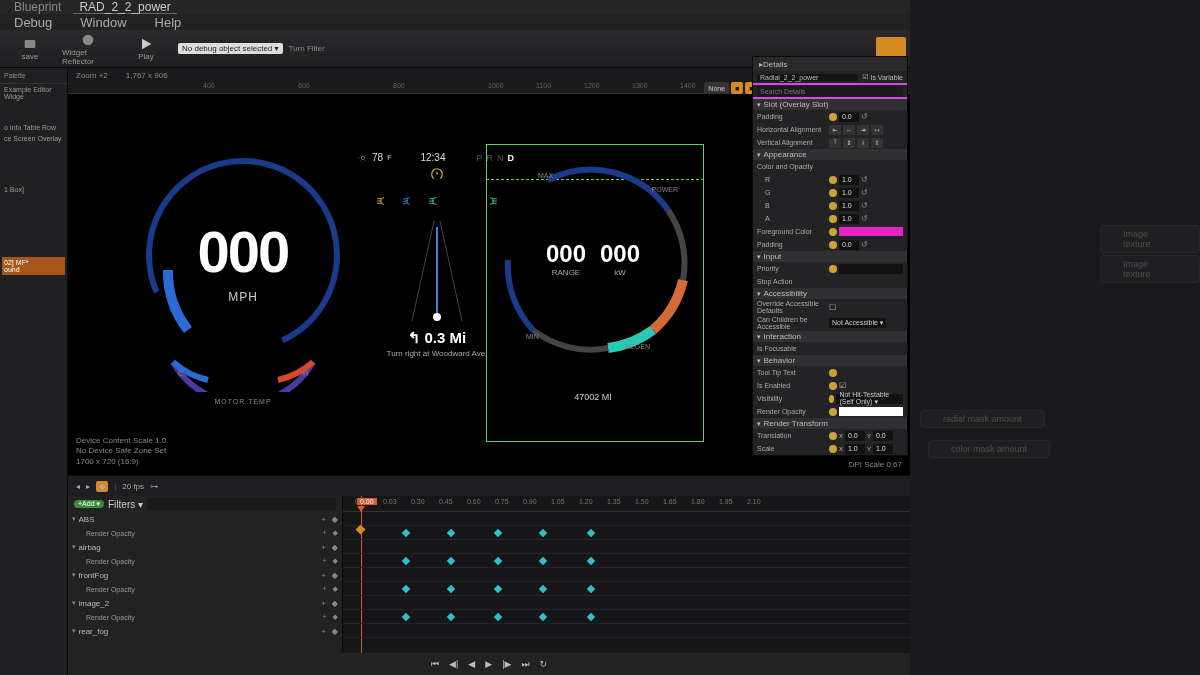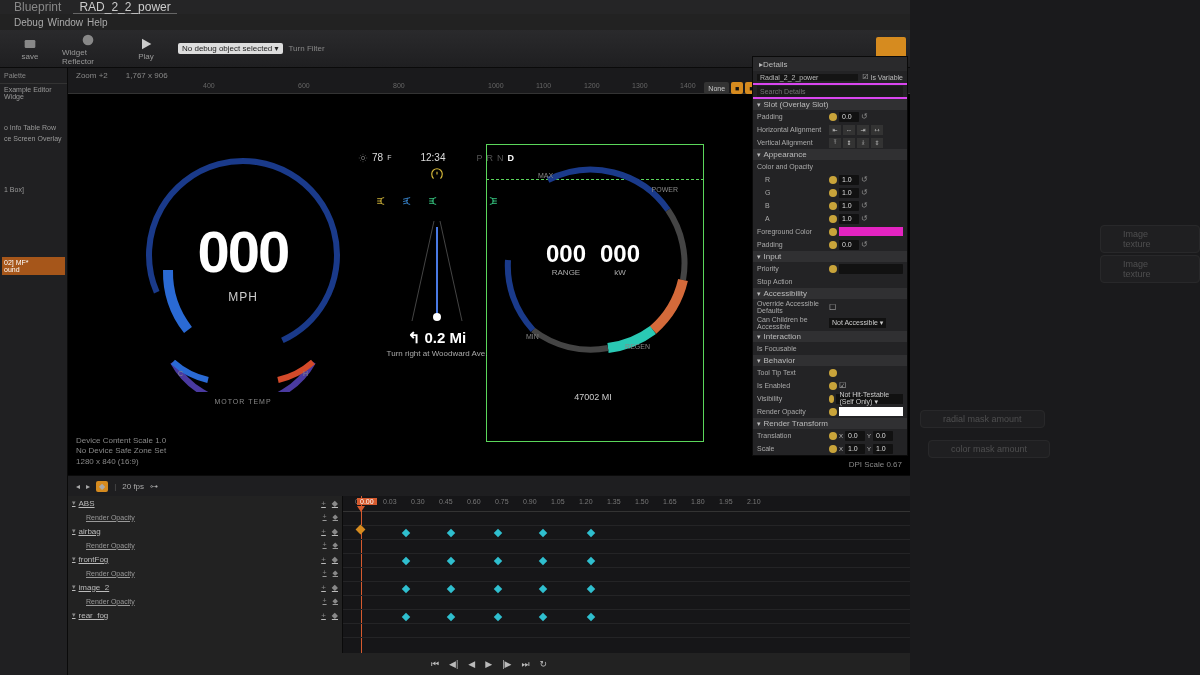--- a/index.html
+++ b/index.html
@@ -1,18 +1,18 @@
 <!DOCTYPE html>
 <html><head>
 <meta charset="utf-8">
 <style>
 *{margin:0;padding:0;box-sizing:border-box;font-family:"Segoe UI",Arial,sans-serif;}
 body{width:1200px;height:675px;background:#1a1a1c;color:#ccc;font-size:10px;overflow:hidden;position:relative;}
 .editor{position:absolute;left:0;top:0;width:910px;height:675px;background:#1e1e20;}
-.menu-bar{height:16px;background:#222;display:flex;align-items:center;gap:4px;padding:0 14px;font-size:10px;color:#aaa;}
+.menu-bar{height:16px;background:#222;display:flex;align-items:center;gap:28px;padding:0 14px;font-size:13px;color:#aaa;}
 .tabs-row{height:14px;display:flex;gap:6px;padding:0 8px;font-size:12px;color:#888;background:#252526;}
 .tabs-row span{padding:0 6px;}
 .tabs-row .active{color:#ccc;border-bottom:1px solid #666;}
 .toolbar{height:38px;display:flex;align-items:center;gap:6px;padding:0 4px;background:linear-gradient(#2a2a2c,#1f1f21);border-bottom:1px solid #0a0a0a;}
 .tool-btn{display:flex;flex-direction:column;align-items:center;justify-content:center;width:52px;height:34px;color:#999;font-size:8px;border-radius:3px;}
 .tool-btn svg{width:16px;height:16px;}
 .dropdown-small{background:#ddd;color:#222;font-size:8px;padding:1px 4px;border-radius:2px;display:flex;align-items:center;gap:4px;}
 .orange-btn{margin-left:auto;width:30px;height:24px;background:#d68b1f;border-radius:2px;display:flex;align-items:center;justify-content:center;}
 .main-area{height:calc(100% - 16px - 14px - 38px);display:flex;}
 .left-panel{width:68px;background:#202022;border-right:1px solid #0a0a0a;display:flex;flex-direction:column;}
@@ -55,21 +55,21 @@
 .vstatus{position:absolute;left:8px;bottom:8px;font-size:8px;color:#888;line-height:1.3;}
 .dpi{position:absolute;right:8px;bottom:6px;font-size:8px;color:#888;}
 .timeline{height:200px;background:#1e1e20;border-top:1px solid #0a0a0a;display:flex;flex-direction:column;}
 .tl-tabs{height:14px;display:flex;gap:8px;padding:0 8px;font-size:8px;color:#888;align-items:center;border-bottom:1px solid #333;}
 .tl-ctrl-row{height:20px;display:flex;align-items:center;gap:6px;padding:0 8px;font-size:8px;color:#aaa;}
 .tl-body{flex:1;display:flex;}
 .tl-tracks{width:275px;background:#222;border-right:1px solid #0a0a0a;}
 .tl-filter{height:16px;display:flex;align-items:center;gap:4px;padding:0 6px;}
 .filter-pill{background:#3a8a3a;color:#fff;padding:0 4px;border-radius:6px;font-size:7px;}
 .search-box{flex:1;background:#1a1a1a;height:12px;border-radius:2px;font-size:7px;color:#666;padding:0 4px;display:flex;align-items:center;}
-.track-row{height:14px;display:flex;align-items:center;padding:0 4px;font-size:8px;color:#bbb;text-decoration:underline;}
+.track-row{height:14px;display:flex;align-items:center;padding:0 4px;font-size:8px;color:#bbb;}
 .track-row.parent::before{content:"▸";color:#888;margin-right:3px;font-size:7px;}
 .track-row.parent.open::before{content:"▾";}
 .track-row.child{padding-left:18px;color:#999;font-size:7px;}
 .track-dots{margin-left:auto;display:flex;gap:6px;color:#888;}
 .tl-lanes{flex:1;background:#161618;position:relative;}
 .tl-ruler{height:16px;border-bottom:1px solid #333;position:relative;}
 .tl-ruler span{position:absolute;top:2px;font-size:7px;color:#777;}
 .lane{height:14px;border-bottom:1px solid #242426;position:relative;}
 .key{position:absolute;top:4px;width:6px;height:6px;background:#2fbfcf;transform:rotate(45deg);}
 .key.big{background:#d68b1f;width:7px;height:7px;top:14px;}
@@ -243,21 +243,21 @@
             </div>
             <div class="lane-widget">
               <svg width="100%" height="100%" viewBox="0 0 170 112">
                 <path d="M 60 108 L 82 8" stroke="#444" stroke-width="1"></path>
                 <path d="M 110 108 L 88 8" stroke="#444" stroke-width="1"></path>
                 <line x1="85" y1="104" x2="85" y2="14" stroke="#4a7ae4" stroke-width="2"></line>
                 <circle cx="85" cy="104" r="4" fill="#fff"></circle>
               </svg>
             </div>
             <div class="nav-info">
-              <div><span class="nav-dist">↰ <span>0.2 Mi</span></span></div>
+              <div><span class="nav-dist">↰ <span>0.3 Mi</span></span></div>
               <div class="nav-inst">Turn right at Woodward Ave.</div>
             </div>
           </div>
 
           <div class="power-gauge">
             <svg class="gauge-ring" viewBox="0 0 210 210">
               <path d="M 60 30 A 94 94 0 0 1 180 60" fill="none" stroke="#1a3a8a" stroke-width="6"></path>
               <path d="M 180 60 A 94 94 0 0 1 195 130" fill="none" stroke="#444" stroke-width="6"></path>
               <path d="M 195 130 A 94 94 0 0 1 165 180" fill="none" stroke="#d46a3a" stroke-width="10"></path>
               <path d="M 165 180 A 94 94 0 0 1 120 198" fill="none" stroke="#2ac9b4" stroke-width="10"></path>
@@ -278,36 +278,41 @@
                   <div class="pwr-lbl">kW</div>
                 </div>
             </div>
           </div>
           <div class="odo" style="left:380px;width:210px;">47002 MI</div>
         </div>
 
         <div class="vstatus">
           <div>Device Content Scale 1.0</div>
           <div>No Device Safe Zone Set</div>
-          <div>1280 x 840 (16:9)</div>
+          <div>1700 x 720 (16:9)</div>
         </div>
         <div class="dpi">DPI Scale 0.67</div>
       </div>
 
       <div class="timeline">
         <div class="tl-ctrl-row">
           <span>◂</span>
           <span>▸</span>
           <span style="background:#d68b1f;padding:1px 3px;border-radius:2px;">◆</span>
           <span style="color:#555">|</span>
           <span>20 fps</span>
           <span>⊶</span>
         </div>
         <div class="tl-body">
           <div class="tl-tracks">
+            <div class="tl-filter">
+              <span class="filter-pill">+Add ▾</span>
+              <span>Filters ▾</span>
+              <span class="search-box" placeholder="Search Tracks"></span>
+            </div>
             <div>
 
             <div class="track-row parent open">
                   <span>ABS</span>
                   <span class="track-dots">
                     <span>+</span>
                     <span>◆</span>
                   </span>
                 </div>
                 <div class="track-row child">

